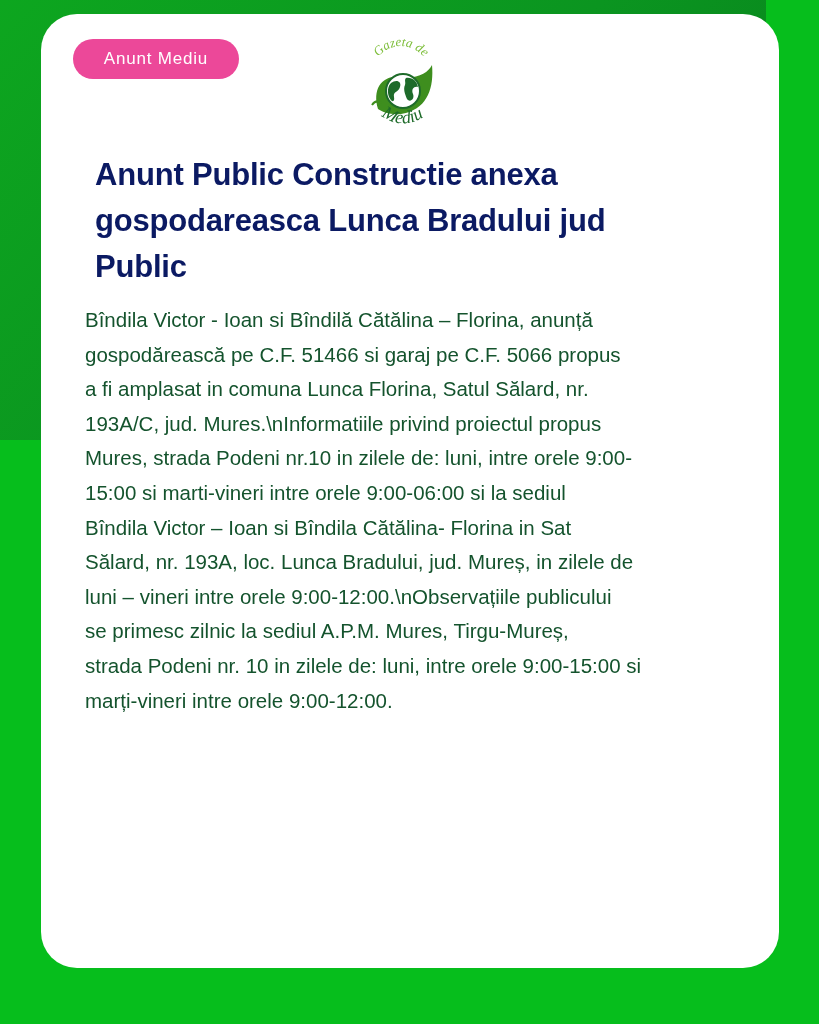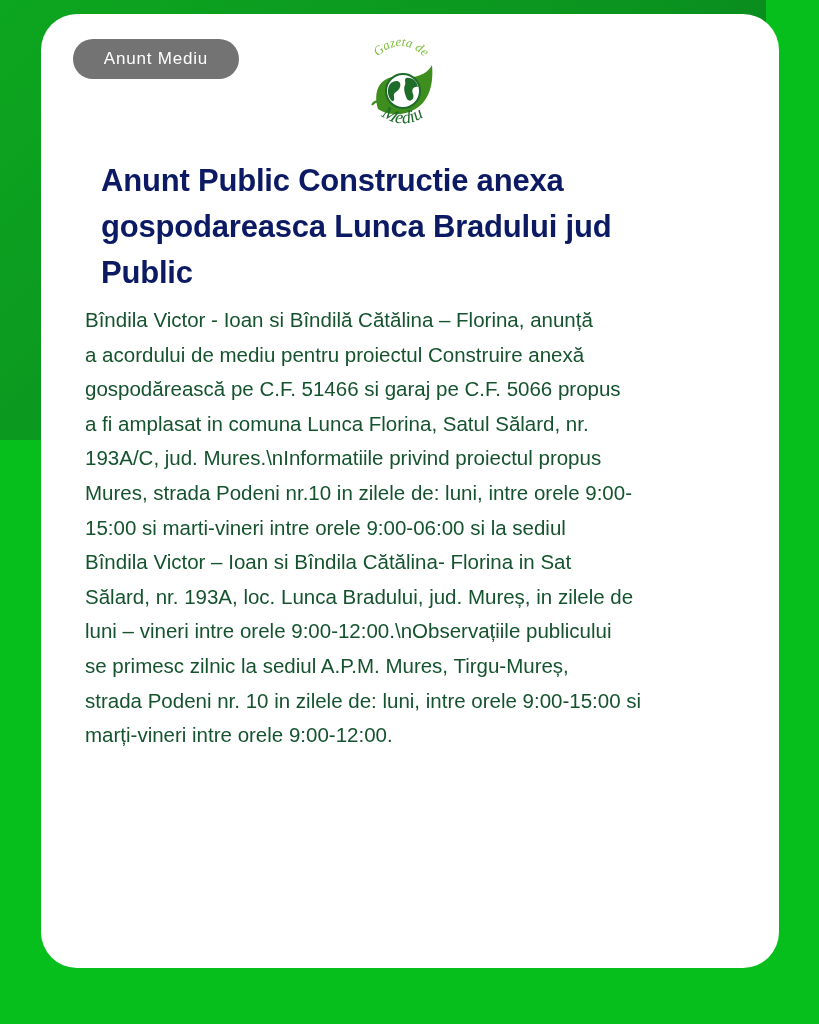--- a/index.html
+++ b/index.html
@@ -11,31 +11,31 @@
   .bg-dark {
     position: absolute; left: 0; top: 0; width: 766px; height: 440px;
     background: linear-gradient(135deg, #0DA61F 0%, #0B9520 50%, #057A1A 100%);
   }
   .card {
     position: absolute; left: 41px; top: 14px; width: 738px; height: 954px;
     background: #ffffff; border-radius: 36px;
   }
   .badge {
     position: absolute; left: 32px; top: 25px; height: 40px; width: 166px;
-    background: #737373; color: #ffffff; border-radius: 20px;
+    background: #ec4899; color: #ffffff; border-radius: 20px;
     display: flex; align-items: center; justify-content: center;
     font-size: 17px; letter-spacing: 0.8px;
   }
   .logo {
     position: absolute; left: 317px; top: 25px; width: 86px; height: 96px;
   }
   .title {
     position: absolute; left: 44px; top: 128px; width: 650px;
     color: #0B1A63; font-weight: bold; font-size: 31px; line-height: 46px;
-    margin: 16px; letter-spacing: -0.2px;
+    margin: 10px; letter-spacing: -0.2px;
   }
   .body-text {
     position: absolute; left: 44px; top: 289px; width: 660px;
     color: #14532d; font-size: 20.5px; line-height: 34.6px; margin: 0;
   }
   .body-text span { display: block; white-space: nowrap; }
 </style>
 </head>
 <body>
 
@@ -68,21 +68,20 @@
   </div>
 
   <h1 class="title">
     <span style="display:block">Anunt Public Constructie anexa</span>
     <span style="display:block">gospodareasca Lunca Bradului jud</span>
     <span style="display:block">Public</span>
   </h1>
 
   <p class="body-text">
     <span>Bîndila Victor - Ioan si Bîndilă Cătălina – Florina, anunță</span>
-    <span>a acordului de mediu pentru proiectul Construire anexă</span>
     <span>gospodărească pe C.F. 51466 si garaj pe C.F. 5066 propus</span>
     <span>a fi amplasat in comuna Lunca Florina, Satul Sălard, nr.</span>
     <span>193A/C, jud. Mures.\nInformatiile privind proiectul propus</span>
     <span>Mures, strada Podeni nr.10 in zilele de: luni, intre orele 9:00-</span>
     <span>15:00 si marti-vineri intre orele 9:00-06:00 si la sediul</span>
     <span>Bîndila Victor – Ioan si Bîndila Cătălina- Florina in Sat</span>
     <span>Sălard, nr. 193A, loc. Lunca Bradului, jud. Mureș, in zilele de</span>
     <span>luni – vineri intre orele 9:00-12:00.\nObservațiile publicului</span>
     <span>se primesc zilnic la sediul A.P.M. Mures, Tirgu-Mureș,</span>
     <span>strada Podeni nr. 10 in zilele de: luni, intre orele 9:00-15:00 si</span>

